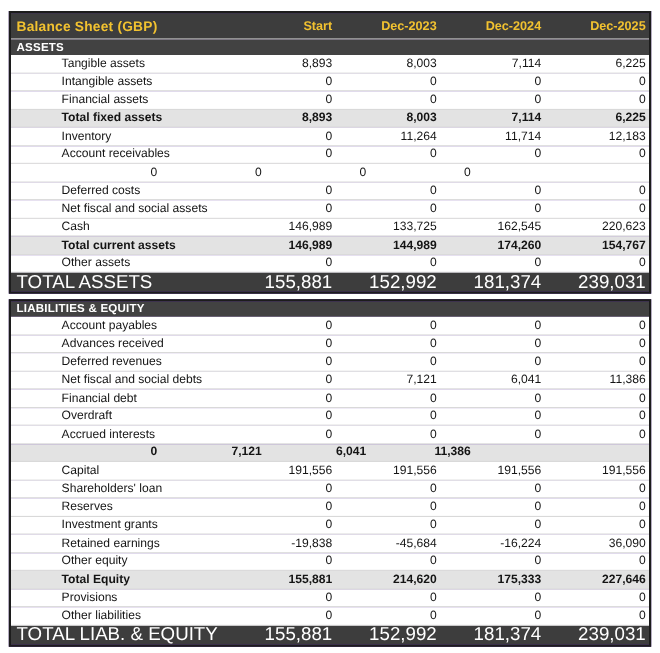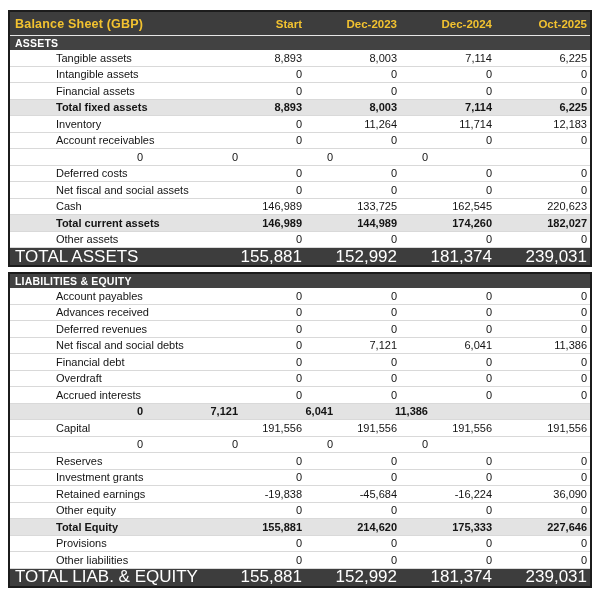--- a/index.html
+++ b/index.html
@@ -67,21 +67,21 @@
 <body>
 
 <div class="page">
 
   <div class="block">
     <div class="row header-row">
       <div class="cell label">Balance Sheet (GBP)</div>
       <div class="cell num">Start</div>
       <div class="cell num">Dec-2023</div>
       <div class="cell num">Dec-2024</div>
-      <div class="cell num">Oct-2025</div>
+      <div class="cell num">Dec-2025</div>
     </div>
     <div id="section-rows-0">
         <div class="row section-bar">
           <div class="cell label">ASSETS</div>
           <div class="cell num"></div>
           <div class="cell num"></div>
           <div class="cell num"></div>
           <div class="cell num"></div>
         </div>
         <div class="row data">
@@ -151,21 +151,21 @@
           <div class="cell num">146,989</div>
           <div class="cell num">133,725</div>
           <div class="cell num">162,545</div>
           <div class="cell num">220,623</div>
         </div>
         <div class="row subtotal">
           <div class="cell label">Total current assets</div>
           <div class="cell num">146,989</div>
           <div class="cell num">144,989</div>
           <div class="cell num">174,260</div>
-          <div class="cell num">182,027</div>
+          <div class="cell num">154,767</div>
         </div>
         <div class="row data">
           <div class="cell label">Other assets</div>
           <div class="cell num">0</div>
           <div class="cell num">0</div>
           <div class="cell num">0</div>
           <div class="cell num">0</div>
         </div>
         <div class="row grand-total">
           <div class="cell label">TOTAL ASSETS</div>
@@ -242,20 +242,21 @@
           <div class="cell num">11,386</div>
         </div>
         <div class="row data">
           <div class="cell label">Capital</div>
           <div class="cell num">191,556</div>
           <div class="cell num">191,556</div>
           <div class="cell num">191,556</div>
           <div class="cell num">191,556</div>
         </div>
         <div class="row data">
+          <div class="cell label">Shareholders' loan</div>
           <div class="cell num">0</div>
           <div class="cell num">0</div>
           <div class="cell num">0</div>
           <div class="cell num">0</div>
         </div>
         <div class="row data">
           <div class="cell label">Reserves</div>
           <div class="cell num">0</div>
           <div class="cell num">0</div>
           <div class="cell num">0</div>

